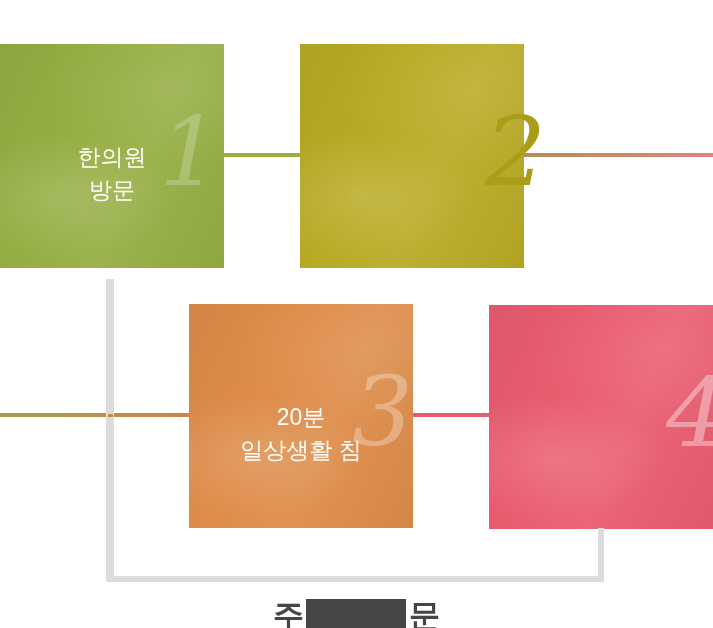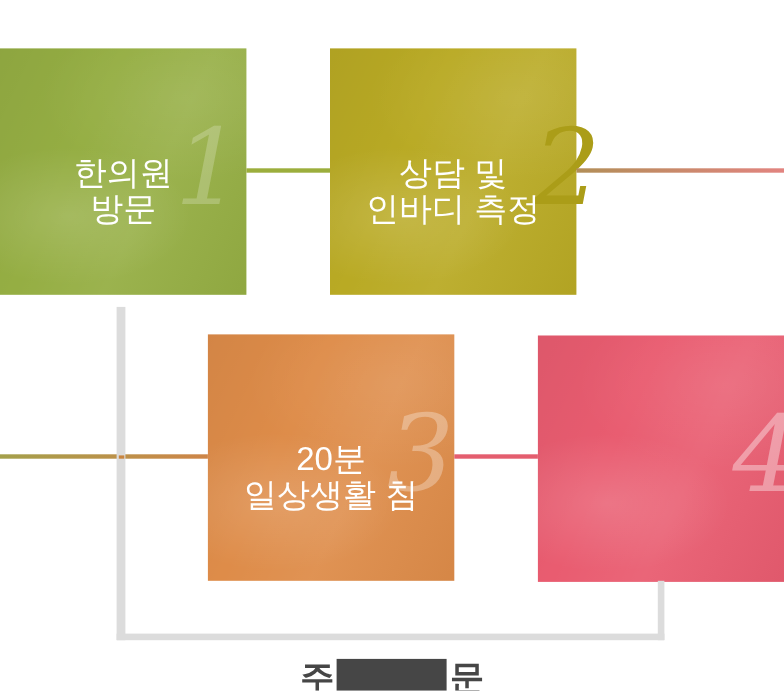--- a/index.html
+++ b/index.html
@@ -26,21 +26,21 @@
     background:
       radial-gradient(ellipse 160px 90px at 28% 68%, rgba(255,255,255,0.14), rgba(255,255,255,0) 70%),
       radial-gradient(ellipse 190px 110px at 75% 20%, rgba(255,255,255,0.08), rgba(255,255,255,0) 70%),
       linear-gradient(115deg, rgba(0,0,0,0.05) 0%, rgba(0,0,0,0) 35%, rgba(255,255,255,0.06) 60%, rgba(0,0,0,0.04) 100%);
     pointer-events: none;
   }
   .box-label {
     position: relative;
     z-index: 2;
     color: #ffffff;
-    font-size: 30px;
+    font-size: 23px;
     line-height: 33px;
     text-align: center;
     white-space: pre-line;
     letter-spacing: 0px;
     margin-top: 36px;
   }
   .big-num {
     position: absolute;
     z-index: 1;
     top: 50%;
@@ -106,22 +106,20 @@
   <div class="box step-1">
     <div class="texture"></div>
     <span class="big-num">1</span>
     <span class="box-label">한의원
 방문</span>
   </div>
 
   <div class="box step-2">
     <div class="texture"></div>
     <span class="big-num">2</span>
-    <span class="box-label">상담 및
-인바디 측정</span>
   </div>
 
   <div class="box step-3">
     <div class="texture"></div>
     <span class="big-num">3</span>
     <span class="box-label">20분
 일상생활 침</span>
   </div>
 
   <div class="box step-4">

